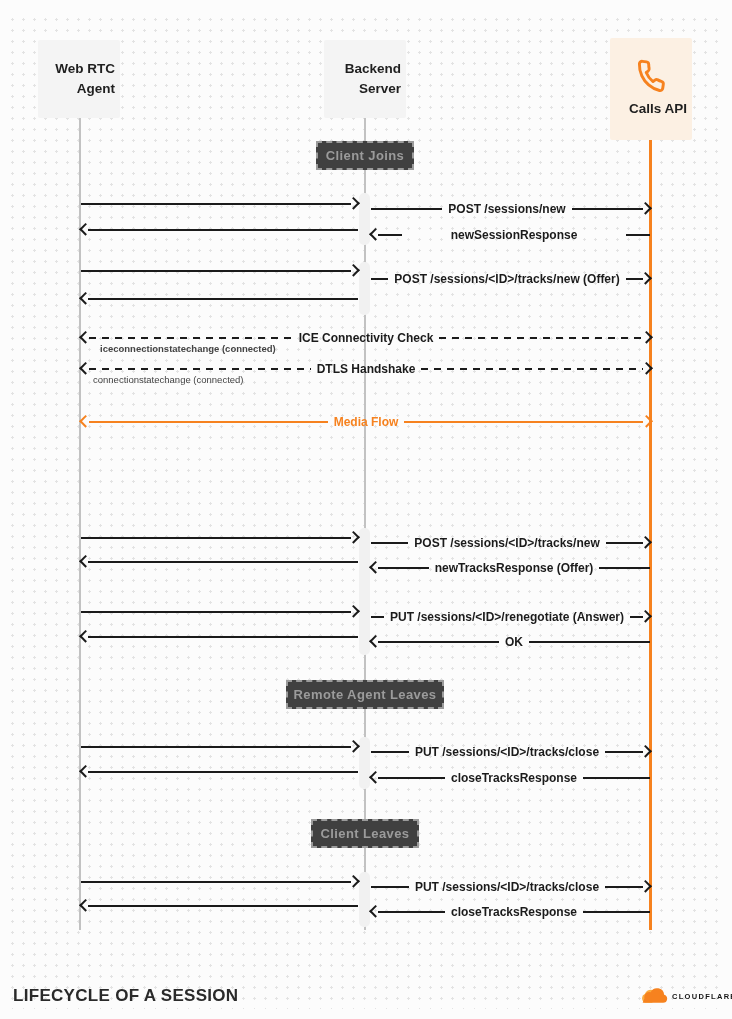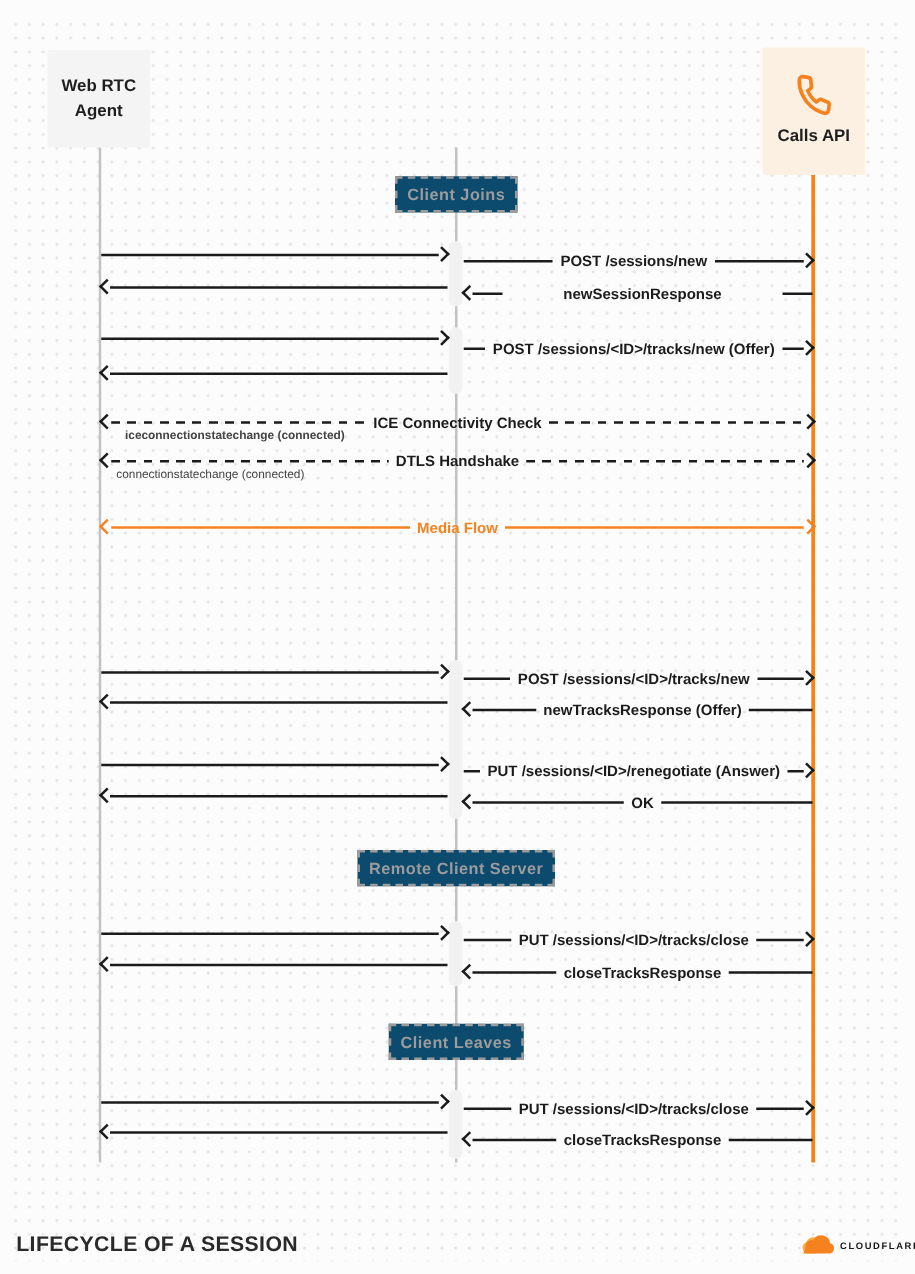--- a/index.html
+++ b/index.html
@@ -21,26 +21,26 @@
   .bar { position:absolute; left:359px; width:11px; background:#f1f1f1; border-radius:5px; }
   
   .actor {
     position:absolute; display:flex; flex-direction:column;
     align-items:center; justify-content:center;
     background:#f4f4f4; text-align:center;
     font-weight:bold; font-size:13.5px; line-height:1.45; color:#1f1f1f;
     border-radius:2px;
   }
   .actor.calls { background:#fcf0e3; }
-  .actor .alabel { width:72px; }
+  .actor .alabel { width:72px;text-align:right; }
   .actor .aicon { margin-bottom:7px; line-height:0; }
   
   .group {
     position:absolute; height:29px; display:flex; align-items:center; justify-content:center;
-    border:2px dashed #9b9b9b; background:#0c4a6e;
+    border:2px dashed #9b9b9b; background:#404040;
     color:#9b9b9b; font-weight:600; font-size:13px; letter-spacing:0.4px; white-space:nowrap;
   }
   
   .msg { position:absolute; height:18px; display:flex; align-items:center; }
   .msg.to-r { padding-right:7px; }
   .msg.to-l { padding-left:7px; }
   .msg.bi   { padding:0 8px; }
   .ln { height:2.5px; background:#1b1b1b; flex:1 1 auto; min-width:3px; }
   .ln.dash { background:repeating-linear-gradient(90deg,#1b1b1b 0 7px, transparent 7px 13px); }
   .mlabel {
@@ -79,20 +79,23 @@
 
   <div class="bar" style="top:193px;height:52px;"></div>
   <div class="bar" style="top:262px;height:53px;"></div>
   <div class="bar" style="top:528px;height:127px;"></div>
   <div class="bar" style="top:737px;height:52px;"></div>
   <div class="bar" style="top:872px;height:55px;"></div>
 
   <div class="actor" style="left:38px;top:40px;width:82px;height:78px;">
     <div class="alabel">Web RTC Agent</div>
   </div>
+  <div class="actor" style="left:324px;top:40px;width:82px;height:78px;">
+    <div class="alabel">Backend Server</div>
+  </div>
   <div class="actor calls" style="left:610px;top:38px;width:82px;height:102px;">
     <div class="aicon">
       <svg width="32" height="32" viewBox="0 0 24 24" fill="none" stroke="#f6821f" stroke-width="2.2" stroke-linecap="round" stroke-linejoin="round" style="transform:rotate(8deg);">
         <path d="M22 16.92v3a2 2 0 0 1-2.18 2 19.79 19.79 0 0 1-8.63-3.07 19.5 19.5 0 0 1-6-6 19.79 19.79 0 0 1-3.07-8.67A2 2 0 0 1 4.11 2h3a2 2 0 0 1 2 1.72 12.84 12.84 0 0 0 .7 2.81 2 2 0 0 1-.45 2.11L8.09 9.91a16 16 0 0 0 6 6l1.27-1.27a2 2 0 0 1 2.11-.45 12.84 12.84 0 0 0 2.81.7A2 2 0 0 1 22 16.92z"></path>
       </svg>
     </div>
     <div class="alabel">Calls API</div>
   </div>
 
   <div class="group" style="left:316px;top:141px;width:98px;">
@@ -202,21 +205,21 @@
       <div class="ln"></div>
     <span class="mlabel">OK</span>
     <div class="ln"></div>
   </div>
   <div class="msg to-l" style="left:81px;top:628px;width:277px;">
     <span class="ch ch-l"></span>
       <div class="ln"></div>
   </div>
 
   <div class="group" style="left:286px;top:680px;width:158px;">
-    <span>Remote Client Server</span>
+    <span>Remote Agent Leaves</span>
   </div>
 
   <div class="msg to-r" style="left:81px;top:738px;width:277px;">
     <div class="ln"></div>
       <span class="ch ch-r"></span>
   </div>
   <div class="msg to-r" style="left:371px;top:743px;width:279px;">
     <div class="ln"></div>
     <span class="mlabel">PUT /sessions/&lt;ID&gt;/tracks/close</span>
     <div class="ln"></div>

